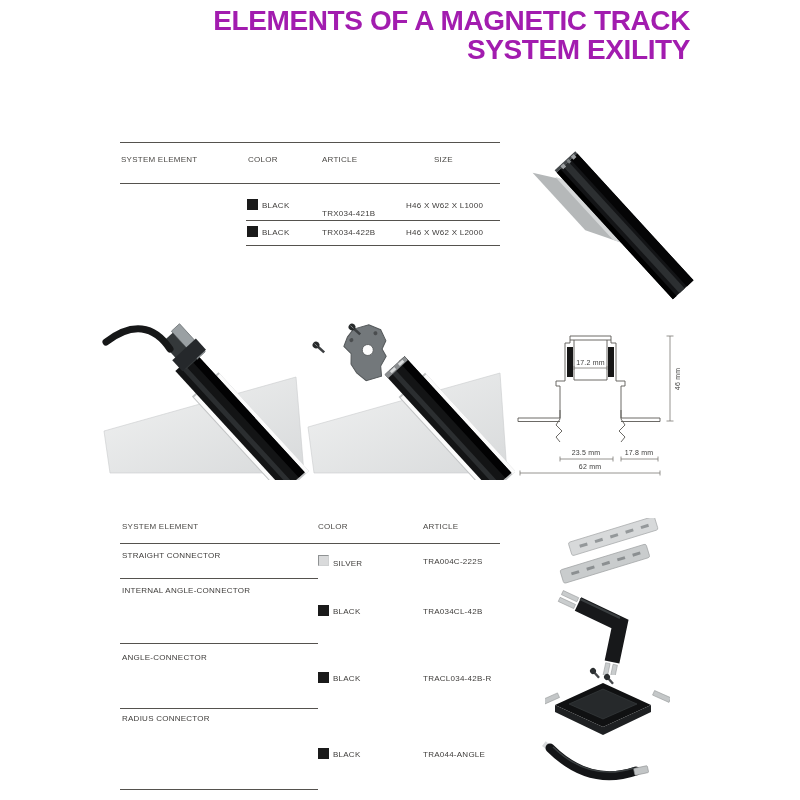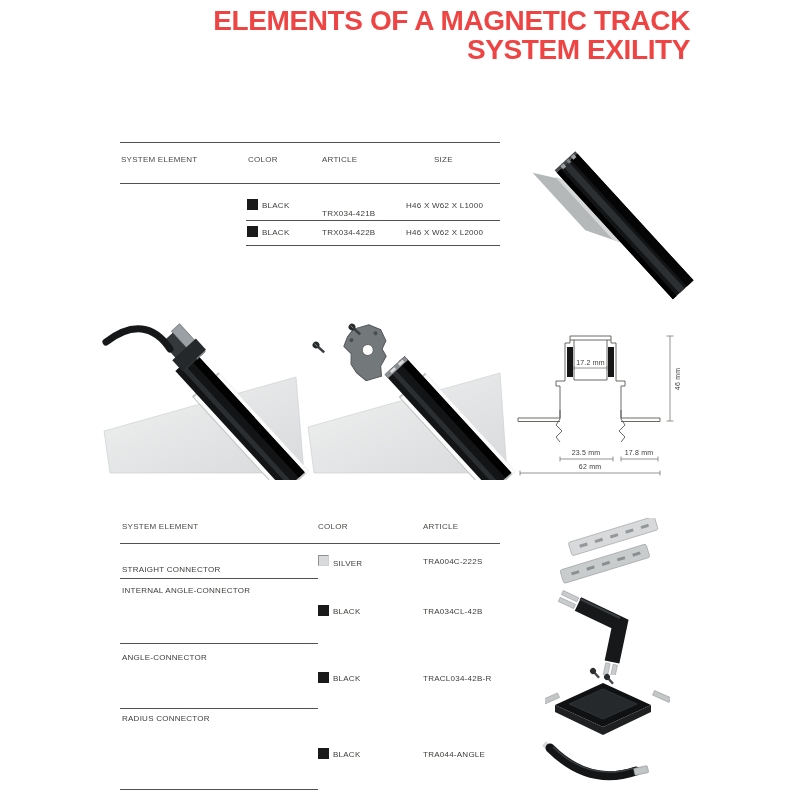--- a/index.html
+++ b/index.html
@@ -2,21 +2,21 @@
 <html><head>
 <meta charset="utf-8">
 <style>
   * { margin:0; padding:0; box-sizing:border-box; }
   html,body { background:#ffffff; }
   body { font-family:"Liberation Sans", sans-serif; width:800px; height:800px; }
   .page { position:relative; width:800px; height:800px; background:#ffffff; overflow:hidden; }
   .abs { position:absolute; }
 
   .title { position:absolute; top:7px; right:110px; text-align:right;
-           font-weight:700; font-size:28px; line-height:28.5px; color:#ef4444; letter-spacing:-0.4px; }
+           font-weight:700; font-size:28px; line-height:28.5px; color:#a21caf; letter-spacing:-0.4px; }
 
   .tbl { position:absolute; }
   .hline { position:absolute; height:1px; background:#55524e; }
   .cell { position:absolute; font-size:8px; color:#3e3c3a; letter-spacing:0.25px; white-space:nowrap; }
   .hdr  { color:#4a4845;text-align:center; }
   .wrapcell { white-space:normal; line-height:10px; }
   .swatch { position:absolute; width:11px; height:11px; }
   .swatch.silver { border:1px solid #8f9293; border-right-color:#cfd1d2; border-bottom-color:#cfd1d2; }
 
   .dim { font-size:7px; fill:#3c3c3b; letter-spacing:0.2px; font-family:"Liberation Sans", sans-serif; }
@@ -170,21 +170,21 @@
       <text class="dim" x="82" y="147" text-anchor="middle">62 mm</text>
     </svg>
   </div>
 
   <section class="tbl" style="left:120px; top:515px; width:380px; height:280px;">
     <span class="cell hdr" style="left:2px;  top:7px;">SYSTEM ELEMENT</span>
     <span class="cell hdr" style="left:198px;top:7px;">COLOR</span>
     <span class="cell hdr" style="left:303px;top:7px;">ARTICLE</span>
     <div class="hline" style="left:0; right:0; top:28px;"></div>
 
-    <span class="cell" style="left:2px; top:36px;margin-top:14px;">STRAIGHT CONNECTOR</span>
+    <span class="cell" style="left:2px; top:36px;">STRAIGHT CONNECTOR</span>
     <span class="swatch silver" style="left: 198px; top: 40px; background: rgb(217, 218, 219);"></span>
     <span class="cell" style="left:213px; top:44px;">SILVER</span>
     <span class="cell" style="left:303px; top:42px;">TRA004C-222S</span>
     <div class="hline" style="left:0; width:198px; top:63px;"></div>
 
     <span class="cell" style="left:2px; top:71px;text-align:right;">INTERNAL ANGLE-CONNECTOR</span>
     <span class="swatch" style="left: 198px; top: 90px; background: rgb(26, 26, 26);"></span>
     <span class="cell" style="left:213px; top:92px;">BLACK</span>
     <span class="cell" style="left:303px; top:92px;">TRA034CL-42B</span>
     <div class="hline" style="left:0; width:198px; top:128px;"></div>

